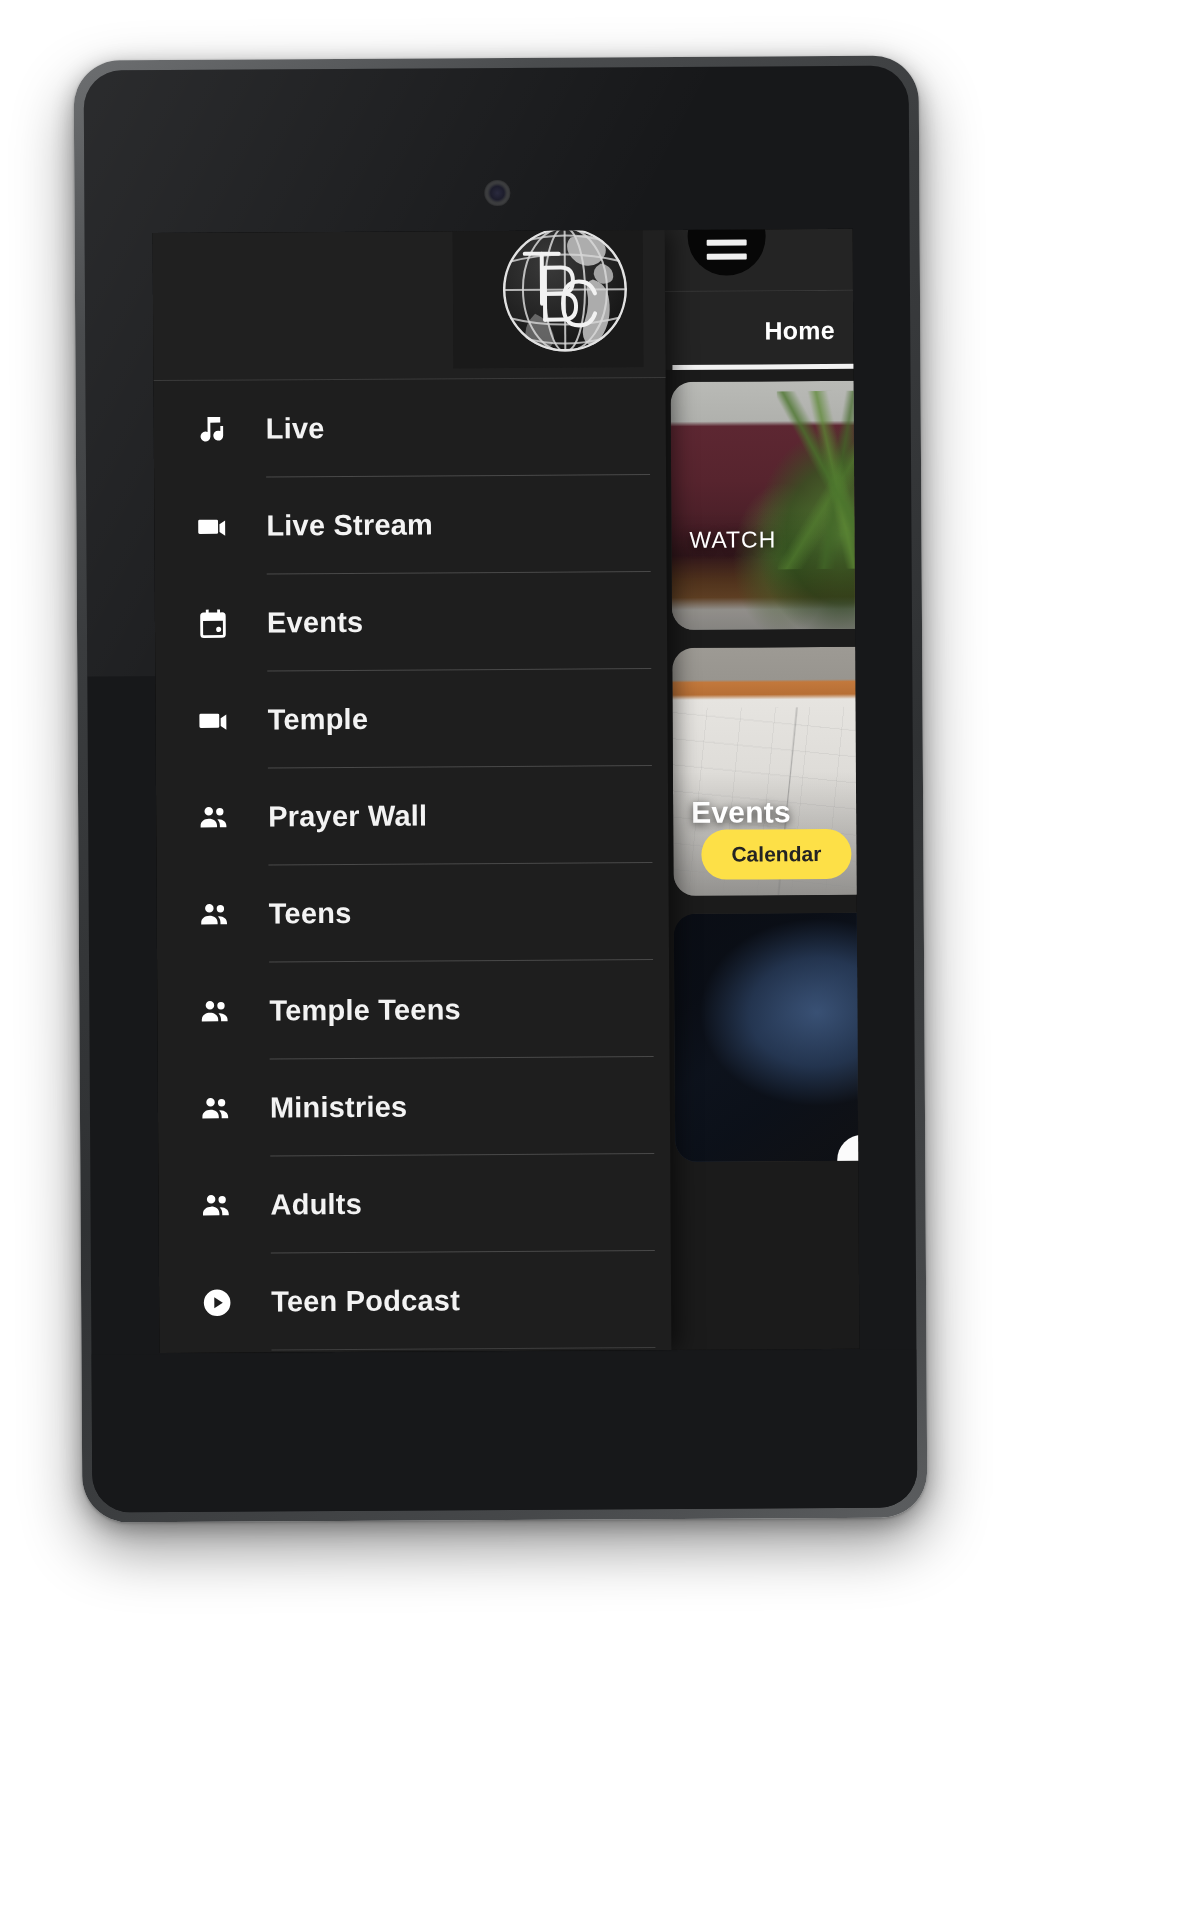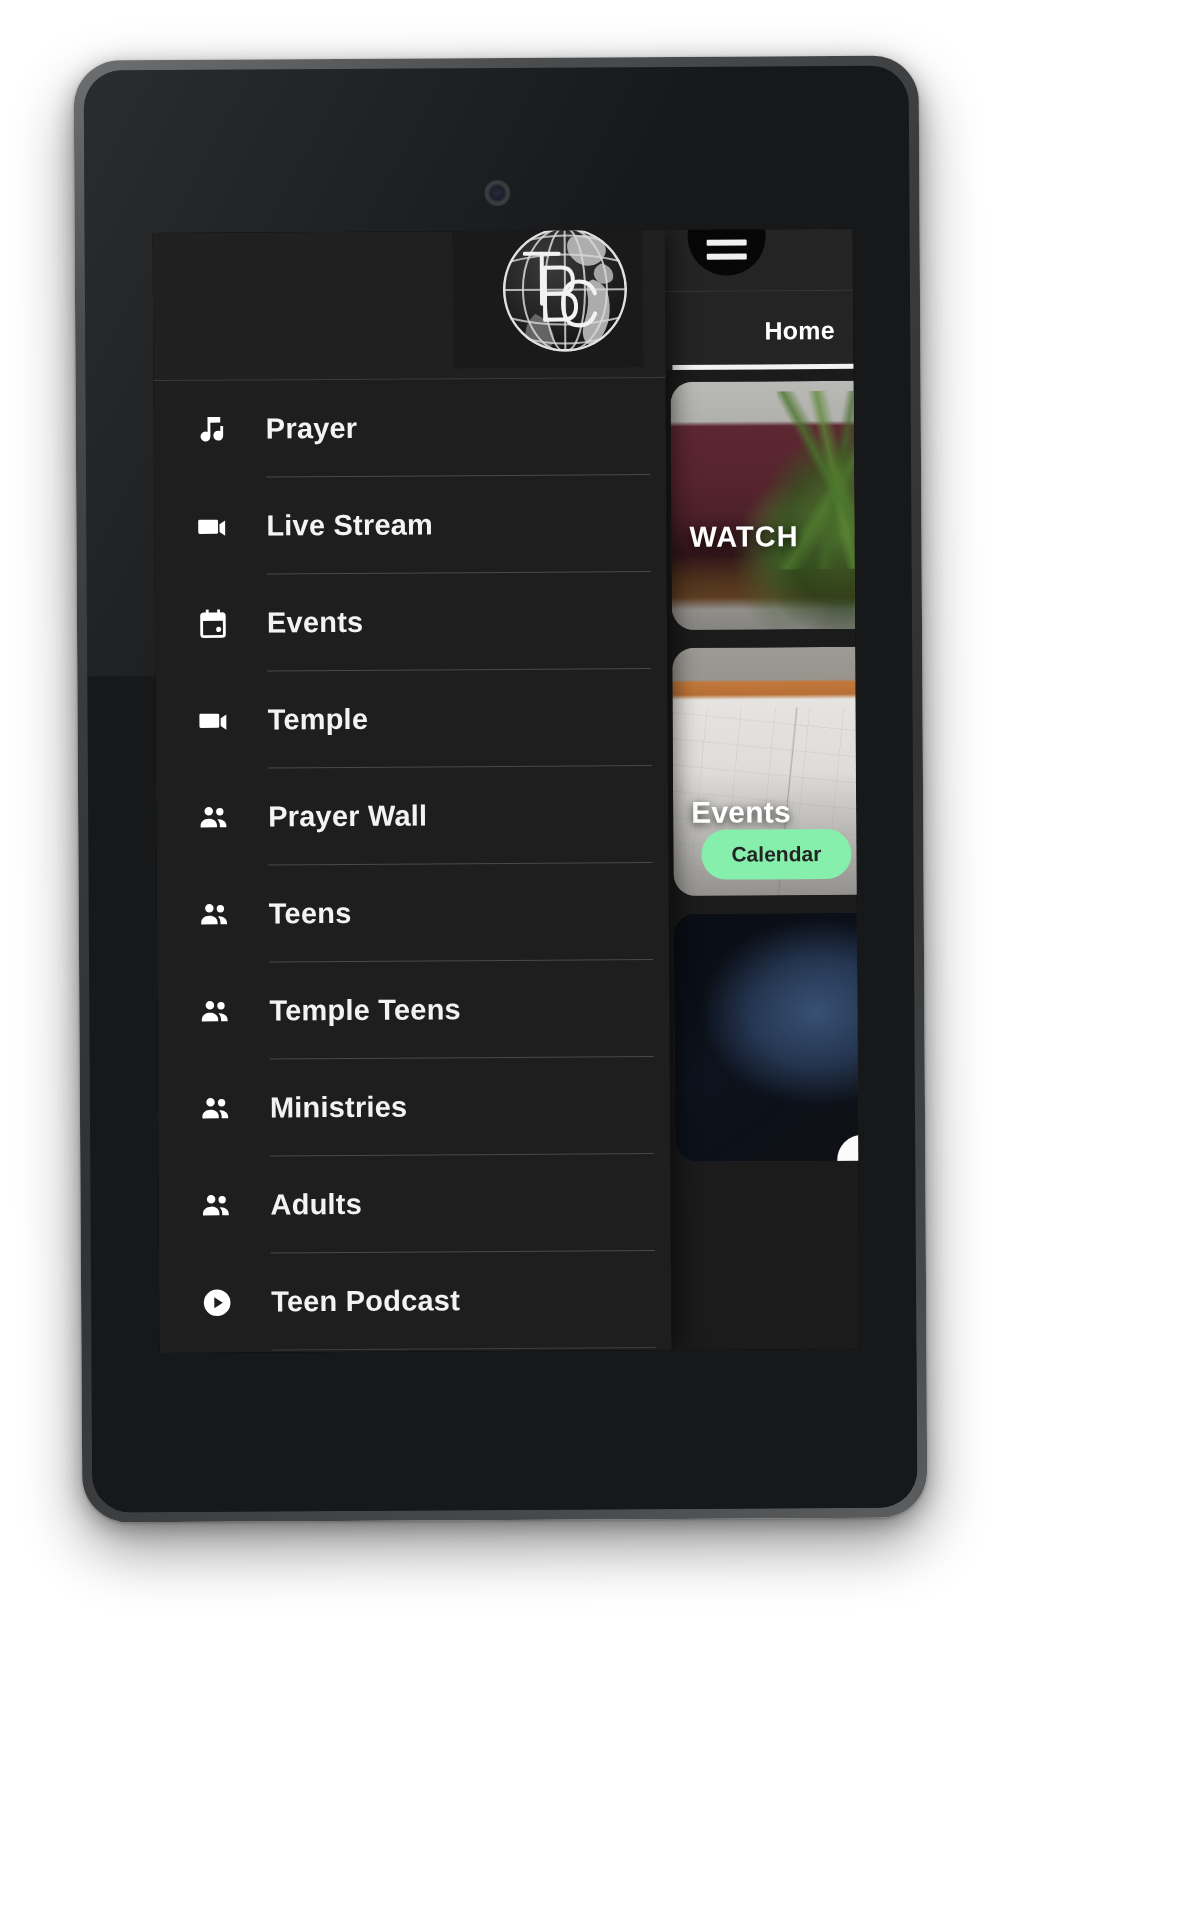--- a/index.html
+++ b/index.html
@@ -117,24 +117,24 @@
     overflow:hidden;
     margin-bottom:18px;
     background:#2c2c2c;
   }
   .card-label{
     position:absolute; left:18px; bottom:66px;
     color:#ffffff; font-size:30px; font-weight:700;
     text-shadow:0 2px 8px rgba(0,0,0,.7);
     letter-spacing:.2px;
   }
-  .card-label.caps{ bottom:76px; font-size:29px; font-weight:700; letter-spacing:1px; }
+  .card-label.caps{ bottom:76px; font-size:23px; font-weight:400; letter-spacing:1px; }
   .card-pill{
     position:absolute; left:28px; bottom:16px;
-    background:#86efac; color:#232323;
+    background:#fde047; color:#232323;
     font-size:21px; font-weight:700;
     padding:13px 30px; border-radius:30px;
     white-space:nowrap;
   }
   .card-fab{
     position:absolute; right:18px; bottom:-24px;
     width:50px; height:50px; border-radius:50%;
     background:#fbfbfb;
     display:flex; align-items:center; justify-content:center;
   }
@@ -355,21 +355,21 @@
           </div>
 
           <div id="nav-list">
 
             <div class="nav-item">
               <span class="nav-icon">
                 <svg viewBox="0 0 24 24" aria-hidden="true">
                   <path d="M9 3v10.6A3.5 3.5 0 1 0 11 17V7h7V3H9zm9 6.4V13a3.5 3.5 0 1 0 2 3.2V9.4h-2z"></path>
                 </svg>
               </span>
-              <span class="nav-label">Prayer</span>
+              <span class="nav-label">Live</span>
             </div>
 
             <div class="nav-item">
               <span class="nav-icon">
                 <svg viewBox="0 0 24 24" aria-hidden="true">
                   <path d="M3 7h12a1 1 0 0 1 1 1v8a1 1 0 0 1-1 1H3a1 1 0 0 1-1-1V8a1 1 0 0 1 1-1zm14 3.2 4-2.6v10.8l-4-2.6v-5.6z"></path>
                 </svg>
               </span>
               <span class="nav-label">Live Stream</span>
             </div>

